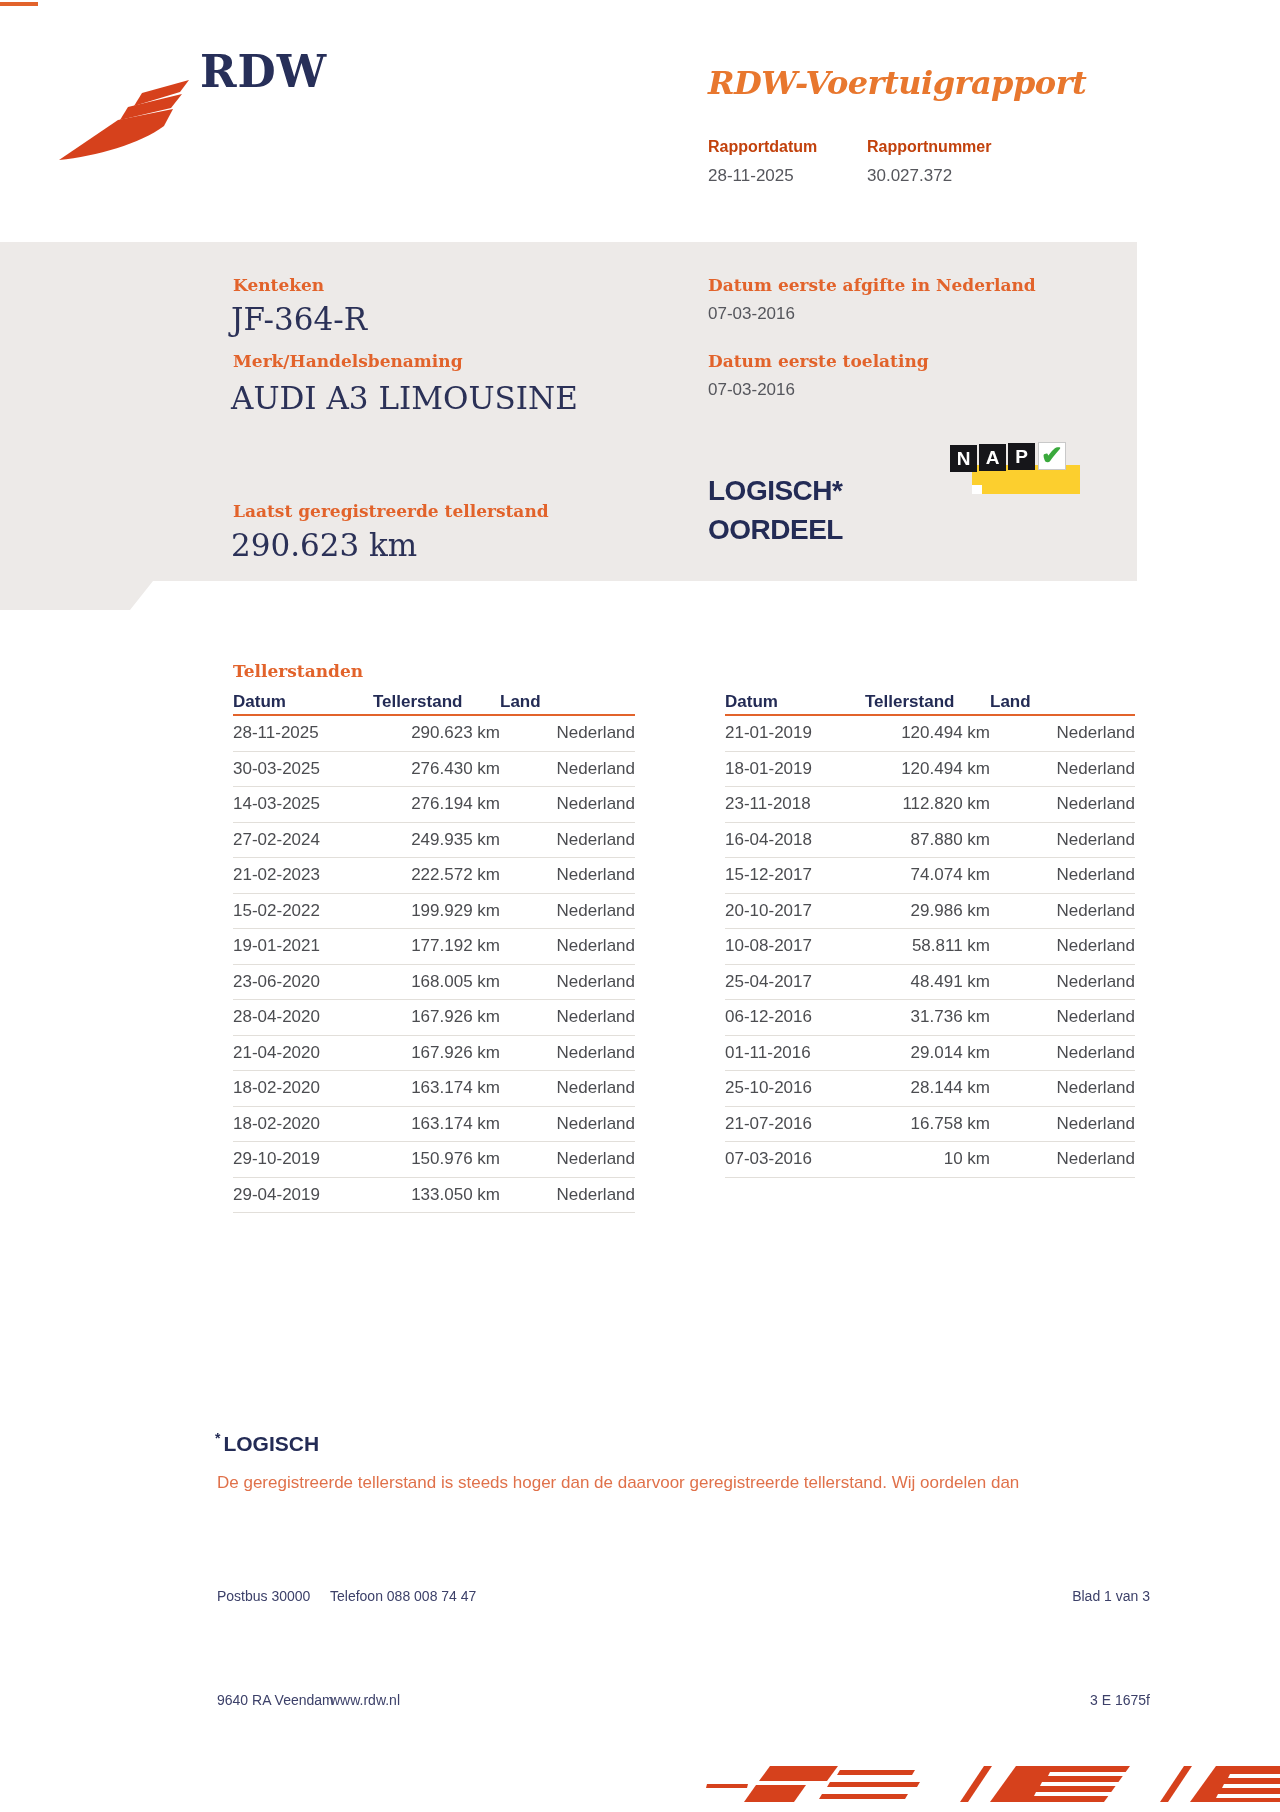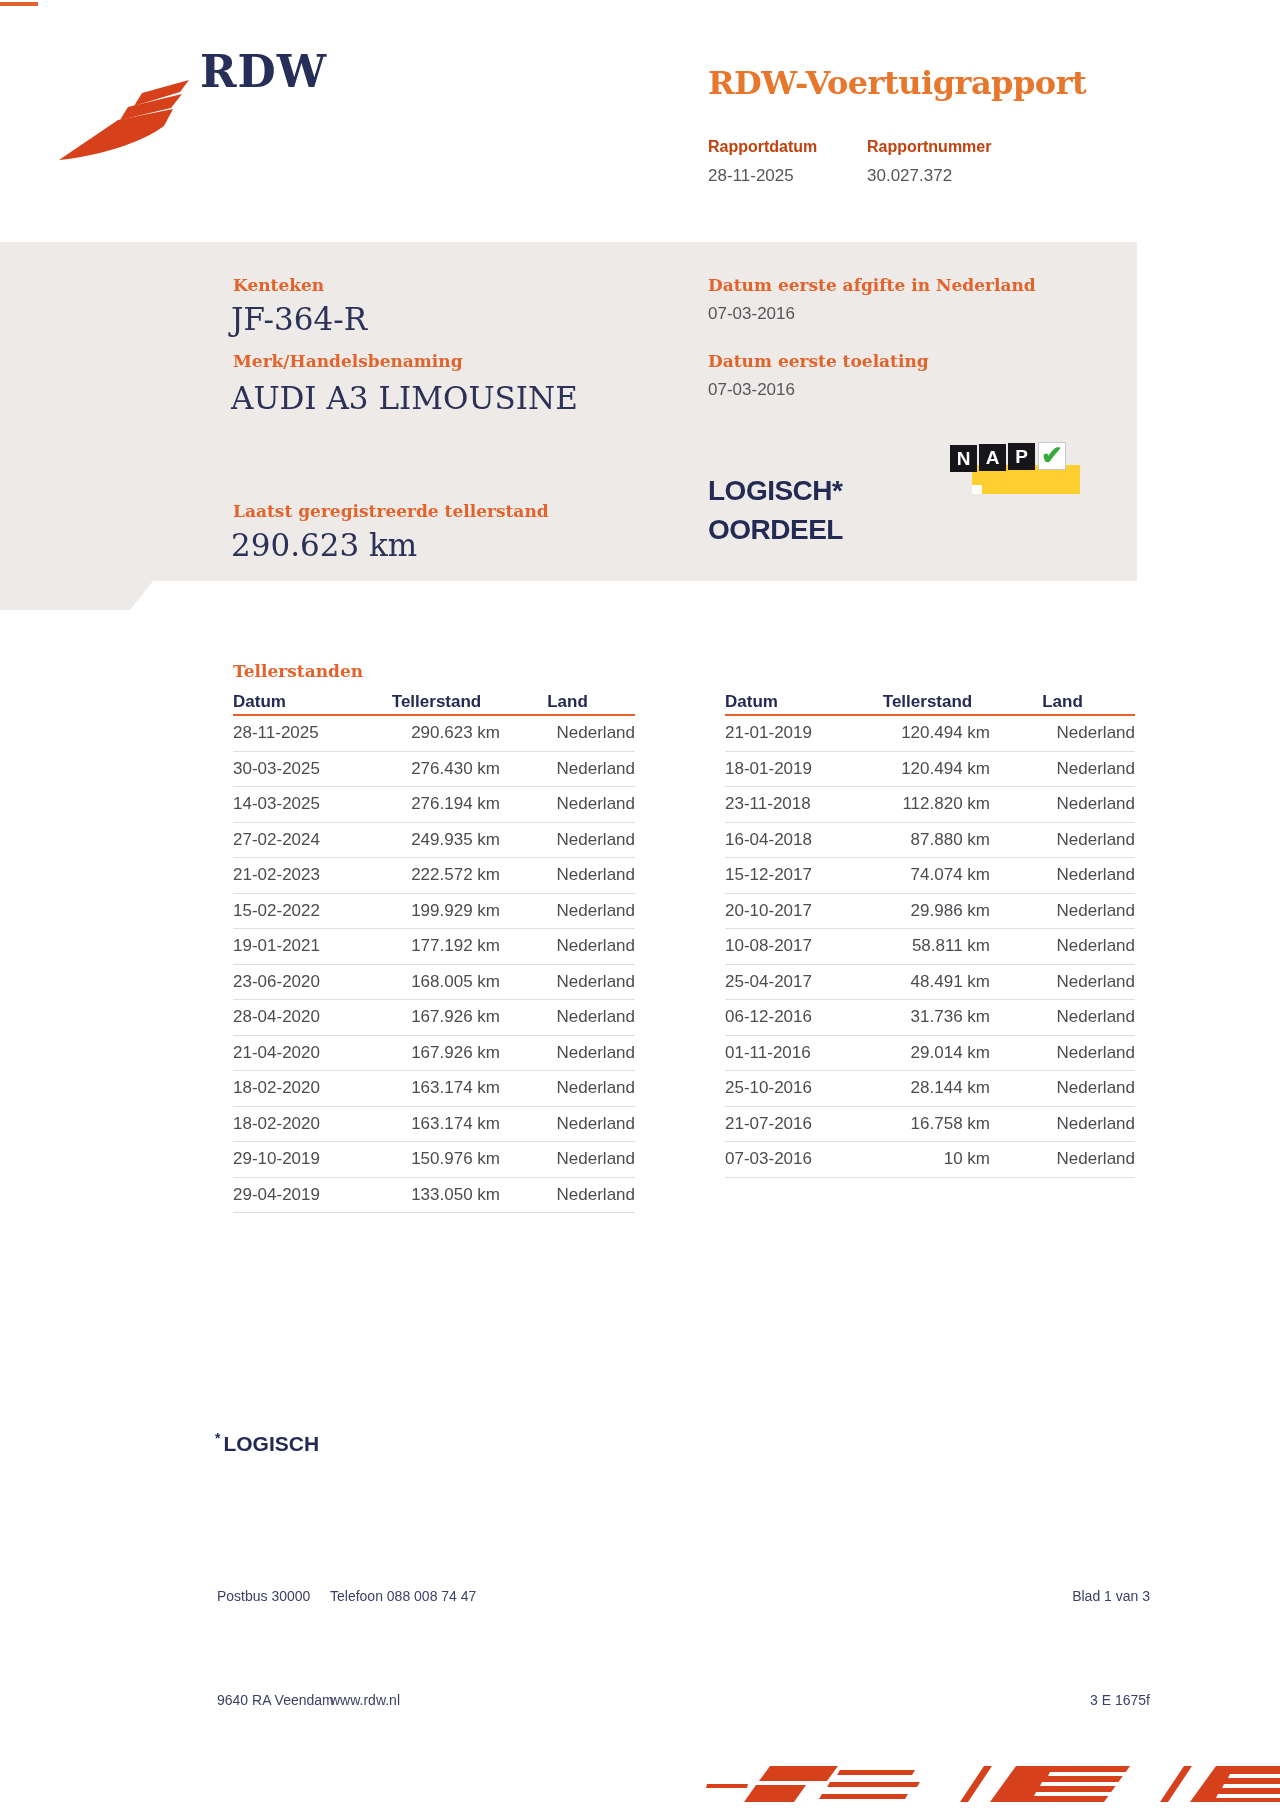--- a/index.html
+++ b/index.html
@@ -9,21 +9,21 @@
   }
   .abs{position:absolute;}
   
   .top-dash{left:0;top:2px;width:38px;height:4px;background:#e2632b;}
   .rdw-wordmark{
     left:200px;top:46px;font-family:"DejaVu Serif",serif;font-weight:700;
     font-size:44px;color:#272f59;letter-spacing:1px;
   }
   .doc-title{
     left:708px;top:64px;font-family:"DejaVu Serif",serif;font-weight:700;
-    font-size:32px;color:#e8772e;letter-spacing:-0.5px;
+    font-size:32px;color:#e8772e;letter-spacing:-0.5px;font-style:italic;
   }
   .meta-label{
     font-family:Liberation Sans, sans-serif;font-weight:700;font-size:16px;color:#c2410c;
   }
   .meta-value{font-size:17px;color:#55565c;}
   
   .panel{
     left:0;top:242px;width:1137px;height:368px;background:#edeae8;
     clip-path:polygon(0 0,1137px 0,1137px 339px,153px 339px,130px 368px,0 368px);
   }
@@ -61,21 +61,21 @@
   }
   .ttable{top:692px;}
   .t-left{left:233px;width:402px;}
   .t-right{left:725px;width:410px;}
   .thead{
     display:grid;height:22px;border-bottom:2px solid #e2632b;
     font-weight:700;font-size:17px;color:#232b55;
   }
   .t-left .thead,.t-left .trow{grid-template-columns:140px 127px 135px;}
   .t-right .thead,.t-right .trow{grid-template-columns:140px 125px 145px;}
-  .thead span:nth-child(2),.thead span:nth-child(3){text-align:center;}
+  .thead span:nth-child(2),.thead span:nth-child(3){text-align:left;}
   .trow{
     display:grid;height:34.5px;line-height:34.5px;border-bottom:1px solid #e2dfda;
     font-size:17px;color:#4b4c50;
   }
   .trow .tcell{white-space:nowrap;overflow:hidden;}
   .trow .c1,.trow .c2{text-align:right;}
   
   .fn-title{left:215px;top:1430px;color:#232b55;font-weight:800;font-size:21px;}
   .fn-title .ast{font-size:14px;vertical-align:8px;font-weight:700;margin-right:3px;}
   .fn-body{left:217px;top:1467px;width:860px;font-size:17px;line-height:31px;color:#e0714a;}
@@ -292,20 +292,21 @@
         <span class="tcell c1">10 km</span>
         <span class="tcell c2">Nederland</span>
       </div>
     </div>
 </div>
 
 <div class="abs fn-title">
   <span class="ast">*</span><span>LOGISCH</span>
 </div>
 <div class="abs fn-body">
+  <div>De geregistreerde tellerstand is steeds hoger dan de daarvoor geregistreerde tellerstand. Wij oordelen dan</div>
 </div>
 
 <div class="abs foot f-r1 fc1">Postbus 30000</div>
 <div class="abs foot f-r1 fc2">Telefoon 088 008 74 47</div>
 <div class="abs foot f-r1 fc3">Blad 1 van 3</div>
 <div class="abs foot f-r2 fc1">9640 RA Veendam</div>
 <div class="abs foot f-r2 fc2">www.rdw.nl</div>
 <div class="abs foot f-r2 fc3">3 E 1675f</div>
 
 <svg class="abs bottom-art" viewBox="0 0 590 50">

